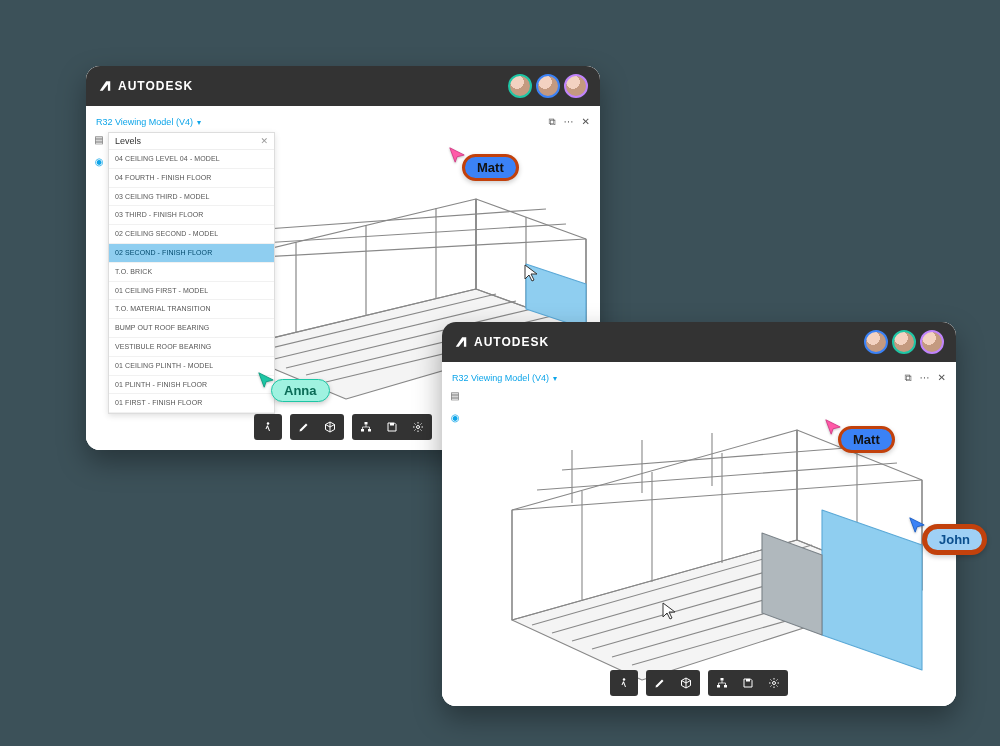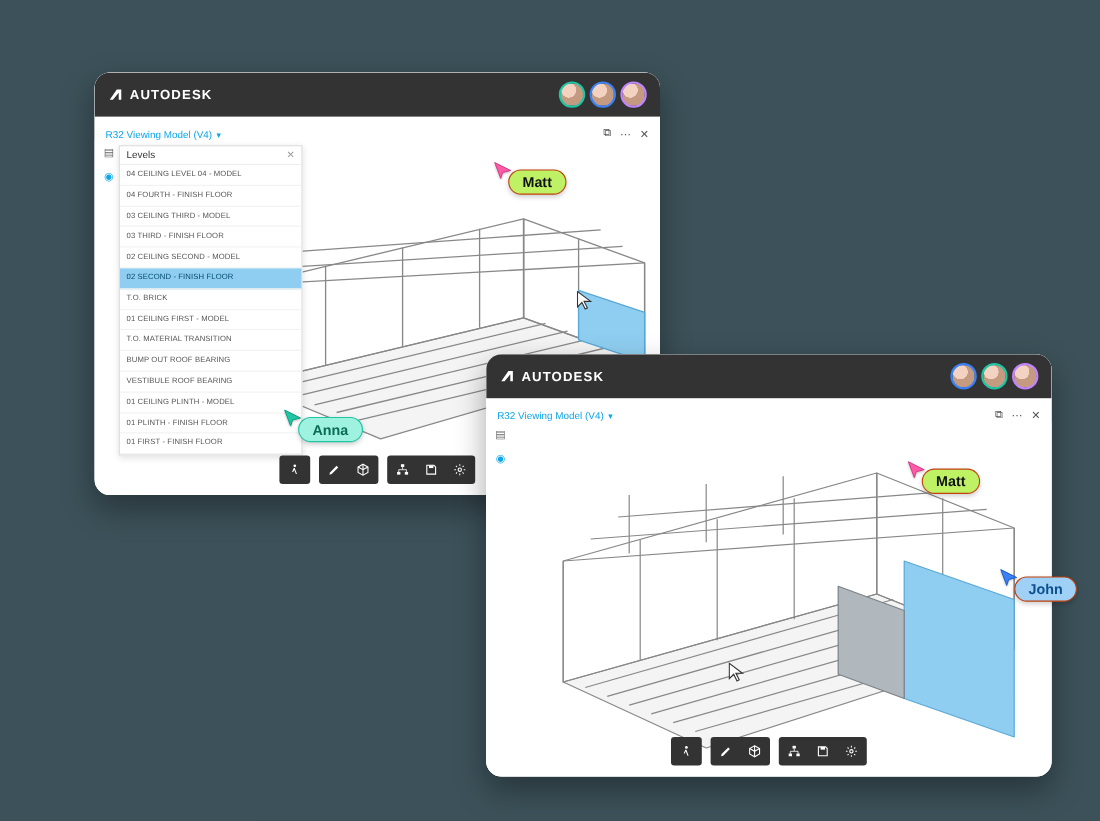--- a/index.html
+++ b/index.html
@@ -151,23 +151,23 @@
     border-radius: 999px;
     font-weight: 700;
     font-size: 13px;
     box-shadow: 0 2px 5px rgba(0,0,0,0.2);
     white-space: nowrap;
   }
   .matt-ptr svg { filter: drop-shadow(0 1px 1px rgba(0,0,0,0.25)); }
   .anna-ptr svg, .john-ptr svg { filter: drop-shadow(0 1px 1px rgba(0,0,0,0.25)); }
 
   .matt { color: #111; }
-  .matt .bubble { background: #bef264; border: 1px solid #c2410c; }
+  .matt .bubble { background: #3b82f6; border: 3px solid #c2410c; }
   .anna .bubble { background: #9ff2e0; border: 1px solid #1ec6a5; color:#0a6b56; }
-  .john .bubble { background: #9fd0f5; border: 1px solid #c2410c; color:#0b4f8e; }
+  .john .bubble { background: #9fd0f5; border: 5px solid #c2410c; color:#0b4f8e; }
 
   .white-cursor { position: absolute; z-index: 8; }
 </style>
 </head>
 <body>
 
 <div class="window win-a">
   <div class="window-inner">
     <div class="titlebar">
       <div class="brand">

